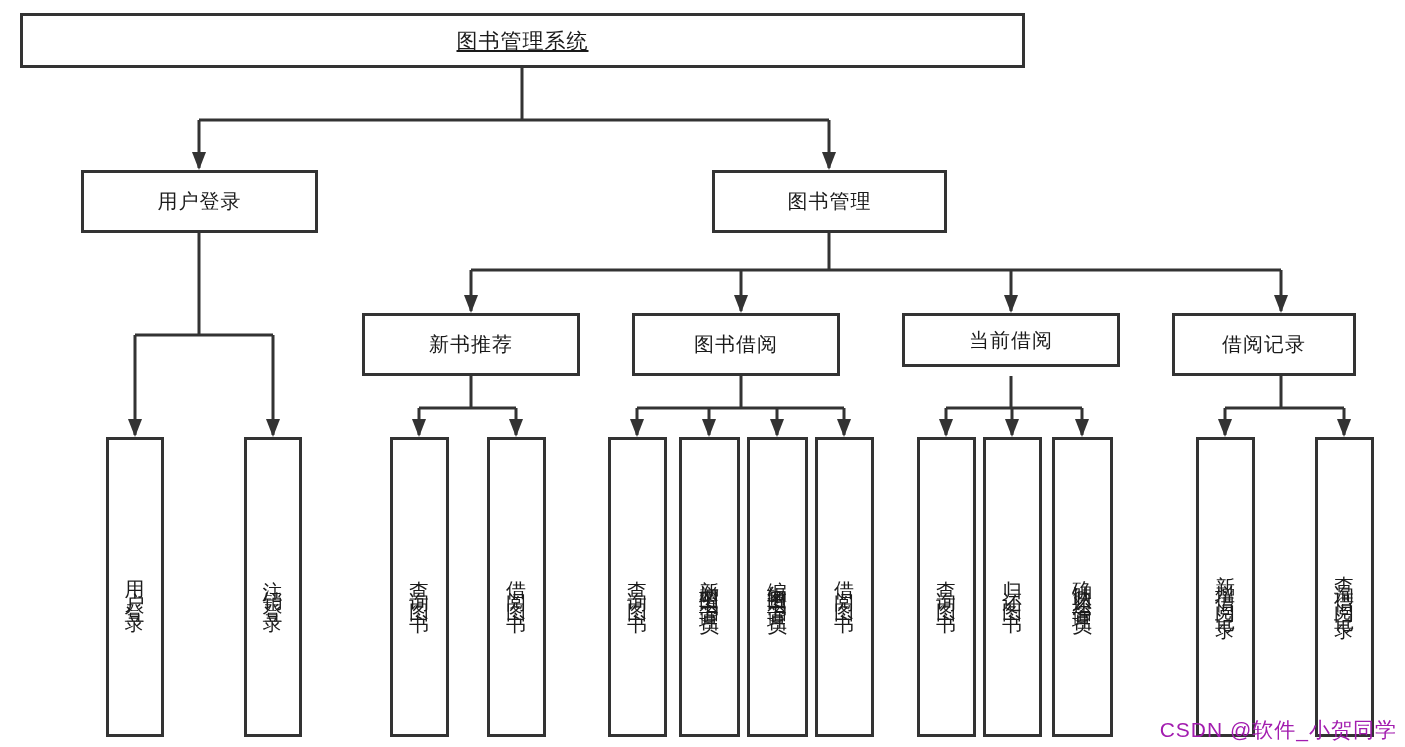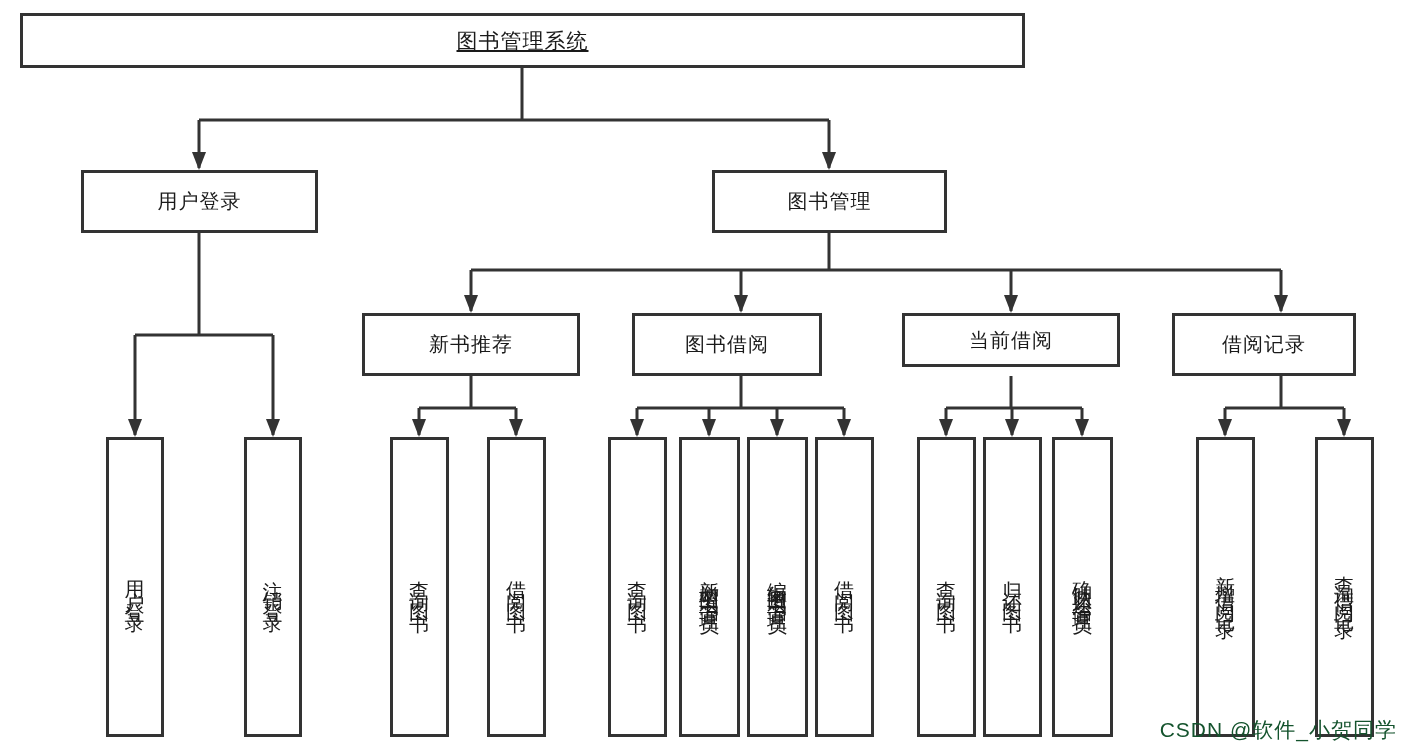--- a/index.html
+++ b/index.html
@@ -17,21 +17,21 @@
   .node.root span { font-size:21px;text-decoration:underline; }
   .vtext {
     writing-mode:vertical-rl; text-orientation:mixed;
     font-size:20px; line-height:1; color:#1a1a1a;
   }
   .ls4 .vtext { letter-spacing:11px; }
   .ls6 .vtext { letter-spacing:9px; }
   .lsp .vtext { letter-spacing:5px; }
   #watermark {
     position:absolute; right:8px; bottom:3px; font-size:21px;
-    color:#14532d; letter-spacing:1px; white-space:nowrap;
+    color:#a21caf; letter-spacing:1px; white-space:nowrap;
   }
 </style>
 </head>
 <body>
 
 <div id="canvas">
 
   <svg id="connector-svg" viewBox="0 0 1405 747" xmlns="http://www.w3.org/2000/svg">
     <g stroke="#333333" stroke-width="3" fill="none">
       <path d="M522 68 V120 M199 120 H829 M199 120 V168 M829 120 V168"></path>
@@ -72,21 +72,21 @@
   <div class="node h" style="left:81px;top:170px;width:237px;height:63px">
     <span>用户登录</span>
   </div>
   <div class="node h" style="left:712px;top:170px;width:235px;height:63px">
     <span>图书管理</span>
   </div>
 
   <div class="node h" style="left:362px;top:313px;width:218px;height:63px">
     <span>新书推荐</span>
   </div>
-  <div class="node h" style="left:632px;top:313px;width:190px;height:63px">
+  <div class="node h" style="left:632px;top:313px;width:208px;height:63px">
     <span>图书借阅</span>
   </div>
   <div class="node h" style="left:902px;top:313px;width:218px;height:54px">
     <span>当前借阅</span>
   </div>
   <div class="node h" style="left:1172px;top:313px;width:184px;height:63px">
     <span>借阅记录</span>
   </div>
 
   <div class="node v ls4" style="left:106px;top:437px;width:58px;height:300px">

